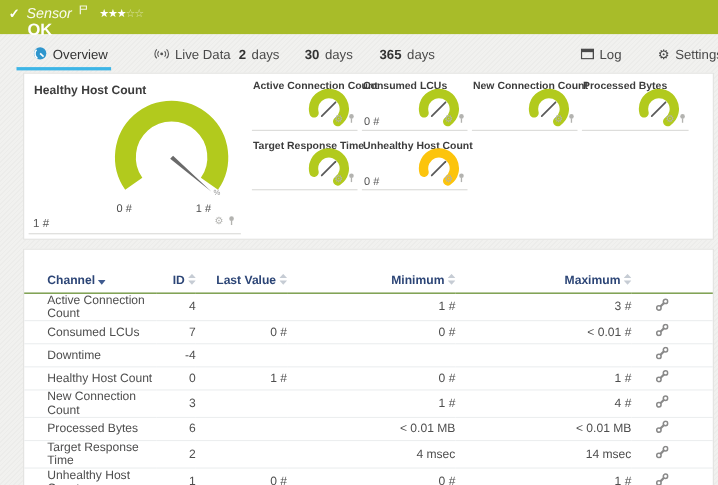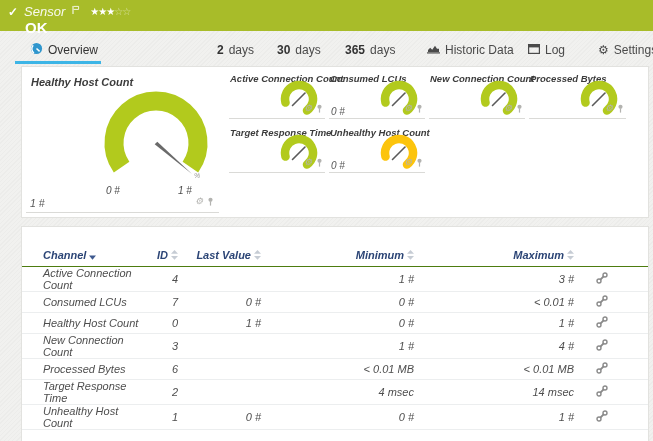--- a/index.html
+++ b/index.html
@@ -27,21 +27,21 @@
   
   .tabs { position: absolute; top: 38px; left: 0; width: 100%; height: 26px; }
   .tab { position: absolute; top: 0; height: 24px; display: flex; align-items: center; gap: 5px;
          font-size: 12px; color: #4a4a4a; cursor: pointer; white-space: nowrap; }
   .tab .num { font-weight: bold; color: #333; }
   .tab.active { color: #333; }
   .tab-underline { position: absolute; left: 15px; top: 23px; width: 86px; height: 3px; background: #3db5e6; }
   .gear-ch { font-size: 12px; color: #4a4a4a; line-height: 1; }
 
   
-  .card { position: absolute; left: 21px; background: #fff; border: 1px solid #e2e2df; font-style: italic; }
+  .card { position: absolute; left: 21px; background: #fff; border: 1px solid #e2e2df; }
   .card.overview { top: 66px; width: 628px; height: 152px; }
   .card.channels { top: 226px; width: 628px; height: 230px; }
 
   
   .panel-big { position: absolute; left: 4px; top: 6px; width: 193px; height: 140px; border-bottom: 1px solid #dadad7; }
   .panel-title { position: absolute; left: 5px; top: 3px; font-size: 11px; font-weight: bold; color: #3c3c3c; }
   .panel-big svg.gauge { position: absolute; left: 70px; top: 12px; }
   .scale-min { position: absolute; left: 80px; top: 112px; font-size: 10px; color: #4a4a4a; }
   .scale-max { position: absolute; left: 152px; top: 112px; font-size: 10px; color: #4a4a4a; }
   .unit-mark { position: absolute; left: 168px; top: 99px; font-size: 7px; color: #999; }
@@ -93,40 +93,43 @@
       <span>
         <svg width="13" height="13" viewBox="0 0 13 13">
             <circle cx="6.5" cy="6.5" r="5.6" fill="#2f96cd"></circle>
             <path d="M3 10.2 A5 5 0 1 1 10.4 9.6" fill="none" stroke="#fff" stroke-width="1.1" opacity="0"></path>
             <path d="M4 11 A5.2 5.2 0 0 1 3.2 3.2" fill="none" stroke="#fff" stroke-width="1.4"></path>
             <line x1="6.5" y1="6.5" x2="9.6" y2="9.4" stroke="#fff" stroke-width="1.5"></line>
           </svg>
       </span>
       <span>Overview</span>
     </div>
+    <div class="tab" style="left:140px">
+      <span>
+        <svg width="14" height="10" viewBox="0 0 14 10">
+            <circle cx="7" cy="5" r="1.3" fill="#555"></circle>
+            <path d="M4.4 2.6 A3.4 3.4 0 0 0 4.4 7.4" fill="none" stroke="#555" stroke-width="1"></path>
+            <path d="M9.6 2.6 A3.4 3.4 0 0 1 9.6 7.4" fill="none" stroke="#555" stroke-width="1"></path>
+            <path d="M2.6 0.9 A5.6 5.6 0 0 0 2.6 9.1" fill="none" stroke="#555" stroke-width="1"></path>
+            <path d="M11.4 0.9 A5.6 5.6 0 0 1 11.4 9.1" fill="none" stroke="#555" stroke-width="1"></path>
+          </svg>
+      </span>
+      <span>Live Data</span>
+    </div>
     <div class="tab" style="left:217px">
       <span class="num">2</span>
       <span>days</span>
     </div>
     <div class="tab" style="left:277px">
       <span class="num">30</span>
       <span>days</span>
     </div>
     <div class="tab" style="left:345px">
       <span class="num">365</span>
       <span>days</span>
-    </div>
-    <div class="tab" style="left:427px">
-      <span>
-        <svg width="13" height="10" viewBox="0 0 13 10">
-            <path d="M1 8 L1 6 L3.2 3.8 L5.2 5.8 L8 1.8 L10 4.8 L12 4.8 L12 8 Z" fill="#4a4a4a"></path>
-            <rect x="0" y="8.3" width="13" height="1.2" fill="#4a4a4a"></rect>
-          </svg>
-      </span>
-      <span>Historic Data</span>
     </div>
     <div class="tab" style="left:528px">
       <span>
         <svg width="12" height="10" viewBox="0 0 12 10">
             <rect x="0.6" y="0.6" width="10.8" height="8.8" fill="none" stroke="#4a4a4a" stroke-width="1.2"></rect>
             <rect x="0.6" y="0.6" width="10.8" height="2.8" fill="#4a4a4a"></rect>
           </svg>
       </span>
       <span>Log</span>
     </div>
@@ -308,20 +311,32 @@
           <td>0 #</td>
           <td>0 #</td>
           <td>&lt; 0.01 #</td>
           <td class="act"><span class="wrench"><svg width="12" height="12" viewBox="0 0 12 12">
                   <circle cx="3" cy="9" r="2" fill="none" stroke="#8a8a8a" stroke-width="1.4"></circle>
                   <circle cx="9" cy="3" r="2" fill="none" stroke="#8a8a8a" stroke-width="1.4"></circle>
                   <line x1="4.4" y1="7.6" x2="7.6" y2="4.4" stroke="#8a8a8a" stroke-width="2"></line>
                 </svg></span></td>
         </tr>
         <tr>
+          <td class="ch">Downtime</td>
+          <td>-4</td>
+          <td></td>
+          <td></td>
+          <td></td>
+          <td class="act"><span class="wrench"><svg width="12" height="12" viewBox="0 0 12 12">
+                  <circle cx="3" cy="9" r="2" fill="none" stroke="#8a8a8a" stroke-width="1.4"></circle>
+                  <circle cx="9" cy="3" r="2" fill="none" stroke="#8a8a8a" stroke-width="1.4"></circle>
+                  <line x1="4.4" y1="7.6" x2="7.6" y2="4.4" stroke="#8a8a8a" stroke-width="2"></line>
+                </svg></span></td>
+        </tr>
+        <tr>
           <td class="ch">Healthy Host Count</td>
           <td>0</td>
           <td>1 #</td>
           <td>0 #</td>
           <td>1 #</td>
           <td class="act"><span class="wrench"><svg width="12" height="12" viewBox="0 0 12 12">
                   <circle cx="3" cy="9" r="2" fill="none" stroke="#8a8a8a" stroke-width="1.4"></circle>
                   <circle cx="9" cy="3" r="2" fill="none" stroke="#8a8a8a" stroke-width="1.4"></circle>
                   <line x1="4.4" y1="7.6" x2="7.6" y2="4.4" stroke="#8a8a8a" stroke-width="2"></line>
                 </svg></span></td>

